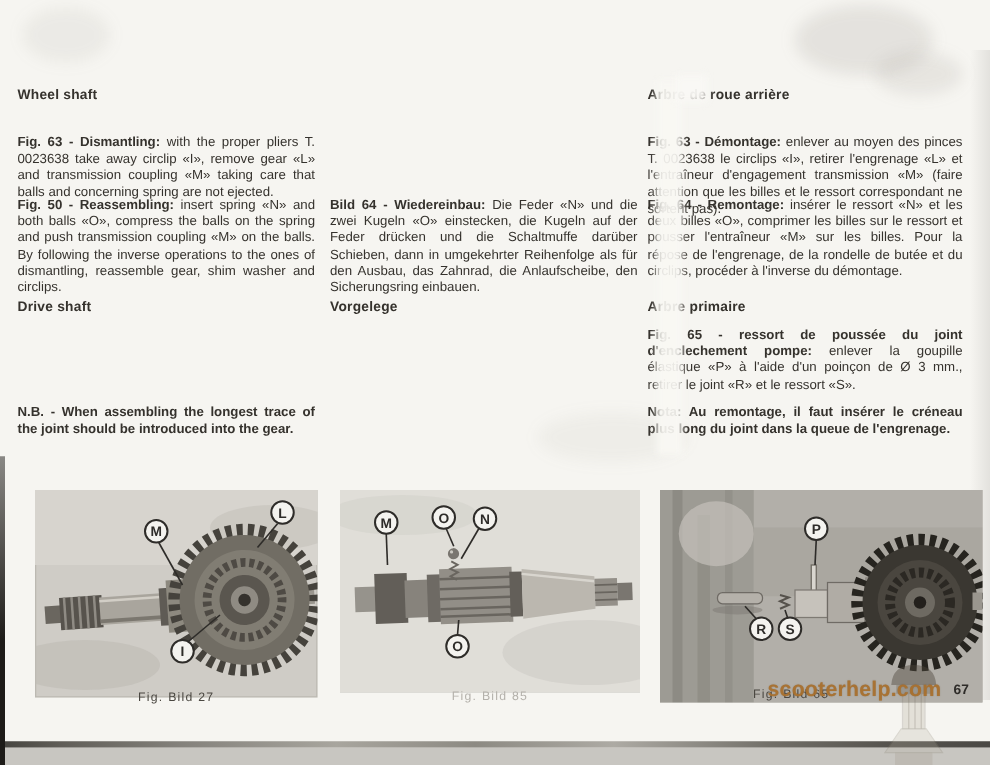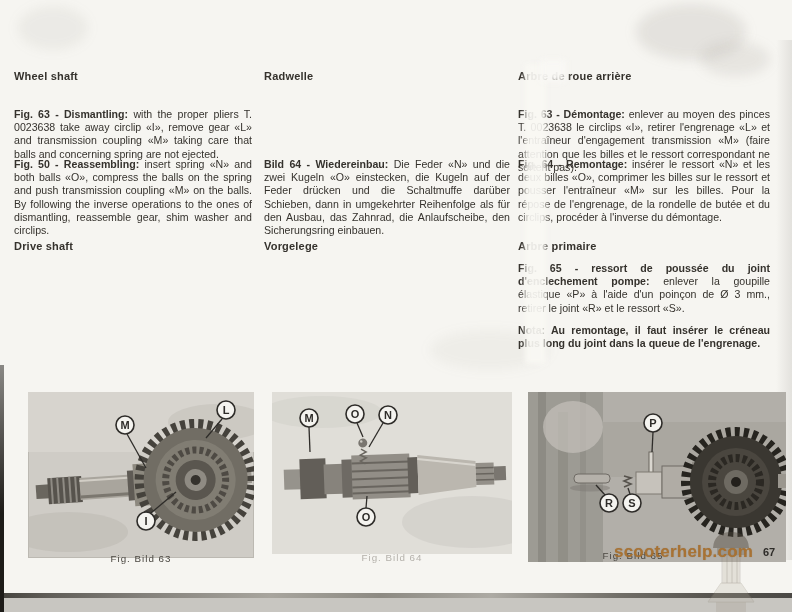--- a/index.html
+++ b/index.html
@@ -73,24 +73,24 @@
   <div class="smudge sm2"></div>
   <div class="smudge sm3"></div>
   <div class="smudge sm4"></div>
   <div class="edge-shadow-right"></div>
 
   <div class="col col-en">
     <div class="sec s1 hd">Wheel shaft</div>
     <p class="sec s2 para"><b class="lead">Fig. 63 - Dismantling:</b> <span>with the proper pliers T. 0023638 take away circlip «I», remove gear «L» and transmission coupling «M» taking care that balls and concerning spring are not ejected.</span></p>
     <p class="sec s3 para"><b class="lead">Fig. 50 - Reassembling:</b> <span>insert spring «N» and both balls «O», compress the balls on the spring and push transmission coupling «M» on the balls. By following the inverse operations to the ones of dismantling, reassemble gear, shim washer and circlips.</span></p>
     <div class="sec s4 hd">Drive shaft</div>
+    <p class="sec s6 para note">N.B. - When assembling the longest trace of the joint should be introduced into the gear.</p>
   </div>
 
   <div class="col col-de">
-    <div class="sec s1 hd">Radwelle</div>
     <p class="sec s3 para"><b class="lead">Bild 64 - Wiedereinbau:</b> <span>Die Feder «N» und die zwei Kugeln «O» einstecken, die Kugeln auf der Feder drücken und die Schaltmuffe darüber Schieben, dann in umgekehrter Reihenfolge als für den Ausbau, das Zahnrad, die Anlaufscheibe, den Sicherungsring einbauen.</span></p>
     <div class="sec s4 hd">Vorgelege</div>
   </div>
 
   <div class="col col-fr">
     <div class="sec s1 hd">Arbre de roue arrière</div>
     <p class="sec s2 para"><b class="lead">Fig. 63 - Démontage:</b> <span>enlever au moyen des pinces T. 0023638 le circlips «I», retirer l'engrenage «L» et l'entraîneur d'engagement transmission «M» (faire attention que les billes et le ressort correspondant ne sortent pas).</span></p>
     <p class="sec s3 para"><b class="lead">Fig. 64 - Remontage:</b> <span>insérer le ressort «N» et les deux billes «O», comprimer les billes sur le ressort et pousser l'entraîneur «M» sur les billes. Pour la répose de l'engrenage, de la rondelle de butée et du circlips, procéder à l'inverse du démontage.</span></p>
     <div class="sec s4 hd">Arbre primaire</div>
     <p class="sec s5 para"><b class="lead">Fig. 65 - ressort de poussée du joint d'enclechement pompe:</b> <span>enlever la goupille élastique «P» à l'aide d'un poinçon de Ø 3 mm., retirer le joint «R» et le ressort «S».</span></p>
@@ -231,22 +231,22 @@
         <circle cx="125" cy="31" r="9" fill="#f4f3ef" stroke="#2e2c29" stroke-width="1.6"></circle>
         <text x="125" y="35" text-anchor="middle" font-size="11" font-weight="bold" fill="#2e2c29">P</text>
         <circle cx="81" cy="111" r="9" fill="#f4f3ef" stroke="#2e2c29" stroke-width="1.6"></circle>
         <text x="81" y="115" text-anchor="middle" font-size="11" font-weight="bold" fill="#2e2c29">R</text>
         <circle cx="104" cy="111" r="9" fill="#f4f3ef" stroke="#2e2c29" stroke-width="1.6"></circle>
         <text x="104" y="115" text-anchor="middle" font-size="11" font-weight="bold" fill="#2e2c29">S</text>
       </g>
     </svg>
   </div>
 
-  <div class="caption cap1">Fig. Bild  63</div>
-  <div class="caption cap2">Fig. Bild  64</div>
+  <div class="caption cap1">Fig. Bild  27</div>
+  <div class="caption cap2">Fig. Bild  85</div>
   <div class="caption cap3">Fig. Bild  65</div>
 
   <div class="watermark-logo">
     <svg width="70" height="84" viewBox="0 0 70 84">
       <path d="M35,4 Q52,4 53,20 L17,20 Q18,4 35,4 Z" fill="#4e463c" opacity=".8"></path>
       <rect x="21" y="20" width="28" height="7" fill="#6b6357" opacity=".6"></rect>
       <rect x="26" y="27" width="18" height="28" fill="#a99f8f" opacity=".45" stroke="#7e766a" stroke-width="1"></rect>
       <line x1="31" y1="27" x2="31" y2="55" stroke="#7e766a" stroke-width="1" opacity=".6"></line>
       <line x1="36" y1="27" x2="36" y2="55" stroke="#7e766a" stroke-width="1" opacity=".6"></line>
       <line x1="41" y1="27" x2="41" y2="55" stroke="#7e766a" stroke-width="1" opacity=".6"></line>

